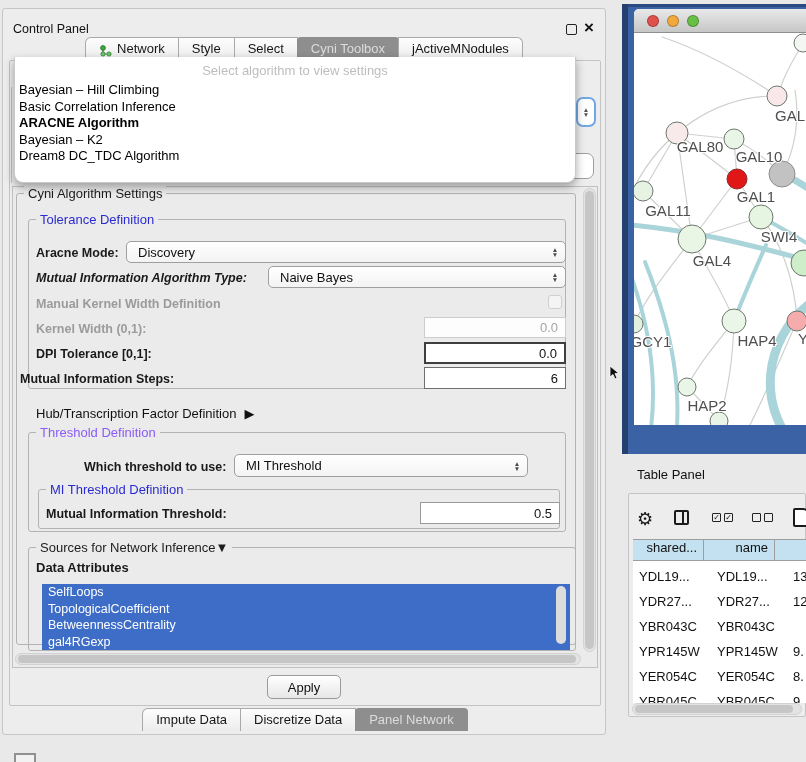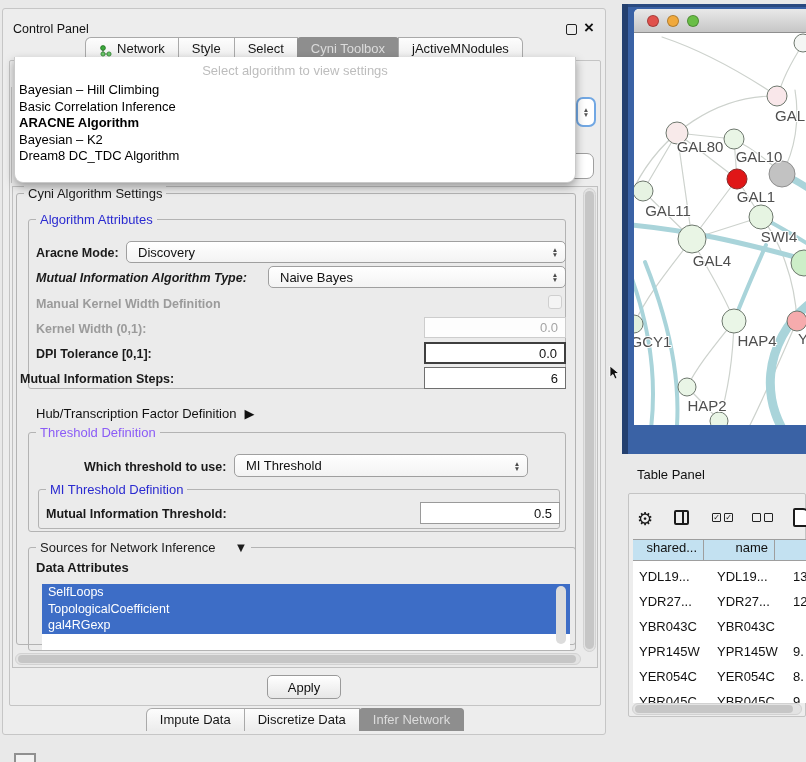--- a/index.html
+++ b/index.html
@@ -127,21 +127,21 @@
 
 <div class="abs sbtrack" style="left:15px;top:653px;width:566px;height:12px;">
   <div class="vthumb" style="position:absolute;left:2px;top:1px;width:558px;height:8px;"></div>
 </div>
 
 <div class="abs grp" style="left:16px;top:193px;width:560px;height:452px;">
   <span class="lg">Cyni Algorithm Settings</span>
 </div>
 
 <div class="abs grp" style="left:28px;top:219px;width:538px;height:170px;">
-  <span class="lg blue">Algorithm Attributes</span>
+  <span class="lg blue">Tolerance Definition</span>
 </div>
 <div class="abs flbl" style="left:36px;top:246px;">Aracne Mode:</div>
 <div class="abs combo" style="left:126px;top:241px;width:440px;height:22px;">
   <span>Discovery</span>
   <span class="spin">▲<br>▼</span>
 </div>
 <div class="abs flbl" style="left:36px;top:271px;font-style:italic;">Mutual Information Algorithm Type:</div>
 <div class="abs combo" style="left:268px;top:266px;width:298px;height:22px;">
   <span>Naive Bayes</span>
   <span class="spin">▲<br>▼</span>
@@ -168,46 +168,47 @@
   <span>MI Threshold</span>
   <span class="spin">▲<br>▼</span>
 </div>
 <div class="abs grp" style="left:38px;top:489px;width:522px;height:40px;">
   <span class="lg blue">MI Threshold Definition</span>
 </div>
 <div class="abs flbl" style="left:46px;top:507px;">Mutual Information Threshold:</div>
 <div class="abs fld" style="left:420px;top:502px;width:140px;height:22px;border-color:#9a9a9a;">0.5</div>
 
 <div class="abs grp" style="left:28px;top:547px;width:548px;height:104px;">
-  <span class="lg" style="display:flex;gap:19px;align-items:flex-end;">
+  <span class="lg" style="display:flex;gap:0;align-items:flex-end;">
     <span>Sources for Network Inference</span>
     <span>▼</span>
   </span>
 </div>
 <div class="abs flbl" style="left:36px;top:560px;font-size:13px;">Data Attributes</div>
 <div class="abs attr-list" style="left:42px;top:584px;width:528px;height:66px;">
     <div class="sel-item">SelfLoops</div>
     <div class="sel-item">TopologicalCoefficient</div>
+    <div class="sel-item">BetweennessCentrality</div>
     <div class="sel-item">gal4RGexp</div>
   </div>
 <div class="abs" style="left:556px;top:586px;width:10px;height:58px;background:#dcdcdc;border-radius:5px;"></div>
 
 <div class="abs btn" style="left:267px;top:675px;width:72px;height:22px;">
   <span>Apply</span>
 </div>
 
 <div class="abs tabbar" style="left:0;width:610px;top:708px;justify-content:center;">
     <div class="tab">
     <span>Impute Data</span>
   </div>
     <div class="tab">
     <span>Discretize Data</span>
   </div>
     <div class="tab selected">
-    <span>Infer Network</span>
+    <span>Panel Network</span>
   </div>
   </div>
 
 <div class="abs popup" style="left:14px;top:57px;width:562px;height:126px;z-index:30;">
   <div class="ph">Select algorithm to view settings</div>
   <div style="margin-top:4px;">
       <div class="opt">
       <span>Bayesian – Hill Climbing</span>
     </div>
       <div class="opt">

